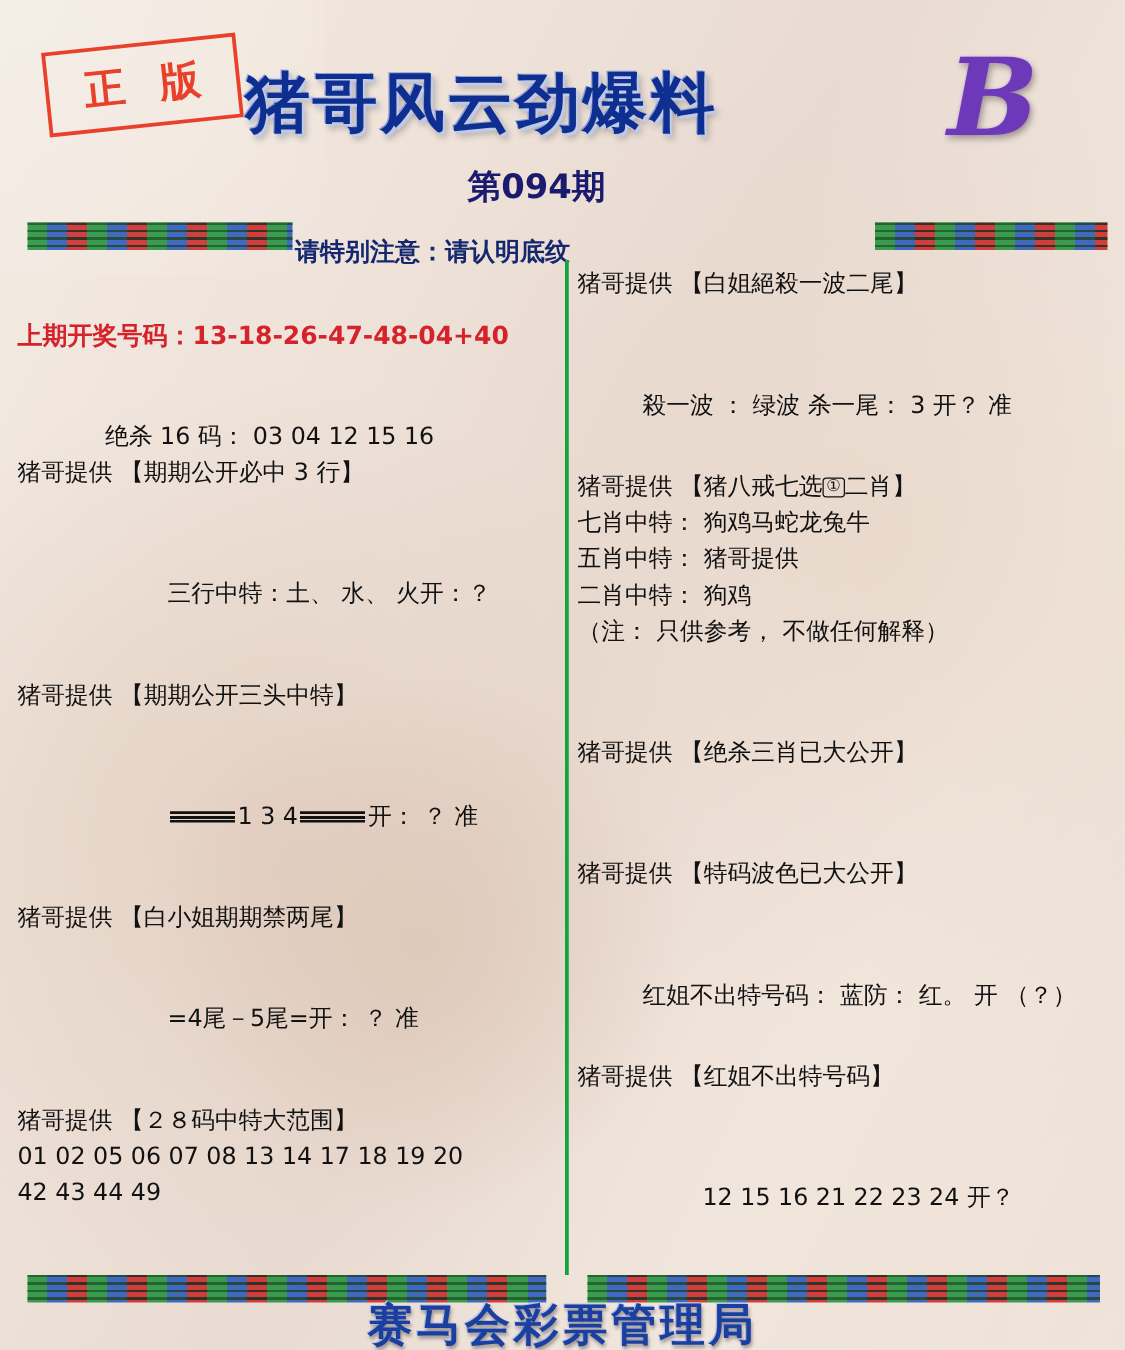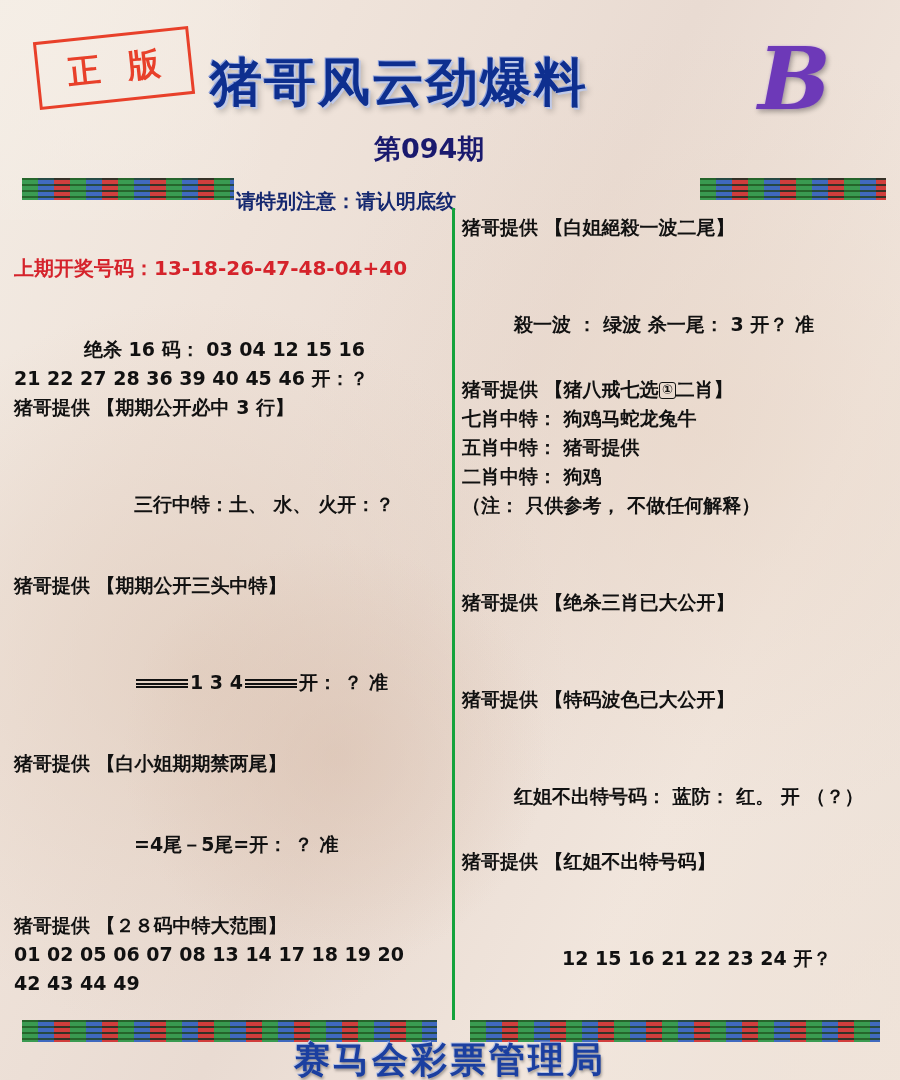--- a/index.html
+++ b/index.html
@@ -69,21 +69,20 @@
     font-size: 52px;
     font-weight: bold;
     letter-spacing: 2px;
     font-family: Liberation Sans, sans-serif;
     color: #0e2f8f;
     text-shadow:
       2px 2px 0 #bfc9e8,
       -1px -1px 0 #8fa3dd,
       3px 4px 6px rgba(0,0,0,0.28);
     white-space: nowrap;
-    margin-left: 14px;
   }
   .letter-b {
     position: absolute;
     left: 758px;
     top: 28px;
     font-size: 86px;
     font-weight: bold;
     font-style: italic;
     font-family: "DejaVu Serif", serif;
     color: #6d39b8;
@@ -143,21 +142,21 @@
     color: #111;
   }
   .left-col  { left: 14px;  top: 258px; width: 432px; }
   .right-col { left: 462px; top: 218px; width: 430px; }
 
   .line {
     font-size: 19px;
     line-height: 1.0;
     margin-bottom: 26px;
     white-space: nowrap;
-    font-weight: bold;
+    font-weight: normal;
     color: #111;
   }
   .red {
     color: #d5232b;
     font-weight: bold;
     font-size: 20px;
   }
   .indent-1 { padding-left: 70px; }
   .indent-2 { padding-left: 120px; }
   .indent-3 { padding-left: 52px; }
@@ -219,21 +218,20 @@
 
   <div class="wave wave-left"></div>
   <div class="wave wave-right"></div>
 
   <div class="divider"></div>
 
   <div class="col left-col">
     <div class="line red gap-xl">上期开奖号码：13-18-26-47-48-04+40</div>
 
     <div class="line indent-1 tight">绝杀 16 码： 03 04 12 15 16</div>
-    <div class="line tight">21 22 27 28 36 39 40 45 46 开：？</div>
     <div class="line gap-xxl">猪哥提供 【期期公开必中 3 行】</div>
 
     <div class="line indent-2 gap-xl">三行中特：土、 水、 火开：？</div>
 
     <div class="line gap-xxl">猪哥提供 【期期公开三头中特】</div>
 
     <div class="line indent-2 gap-xl">
       <span class="strike-block"></span><span>1 3 4</span><span class="strike-block"></span><span>开： ？ 准</span>
     </div>
 

